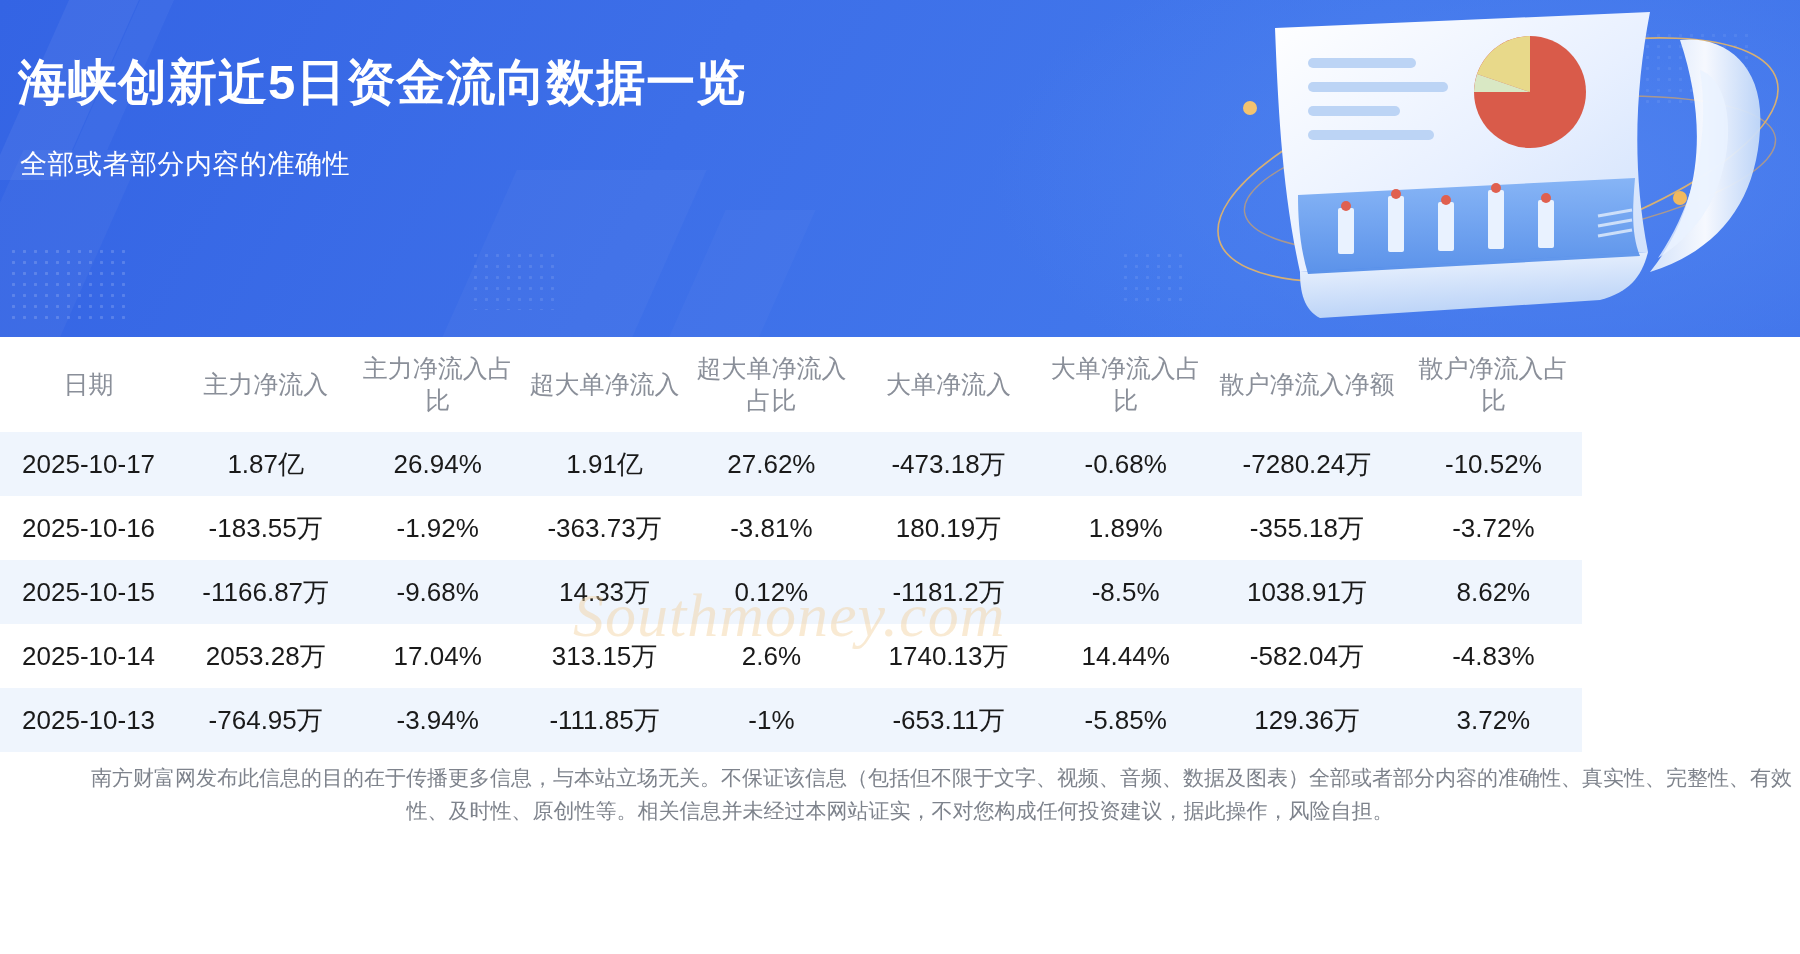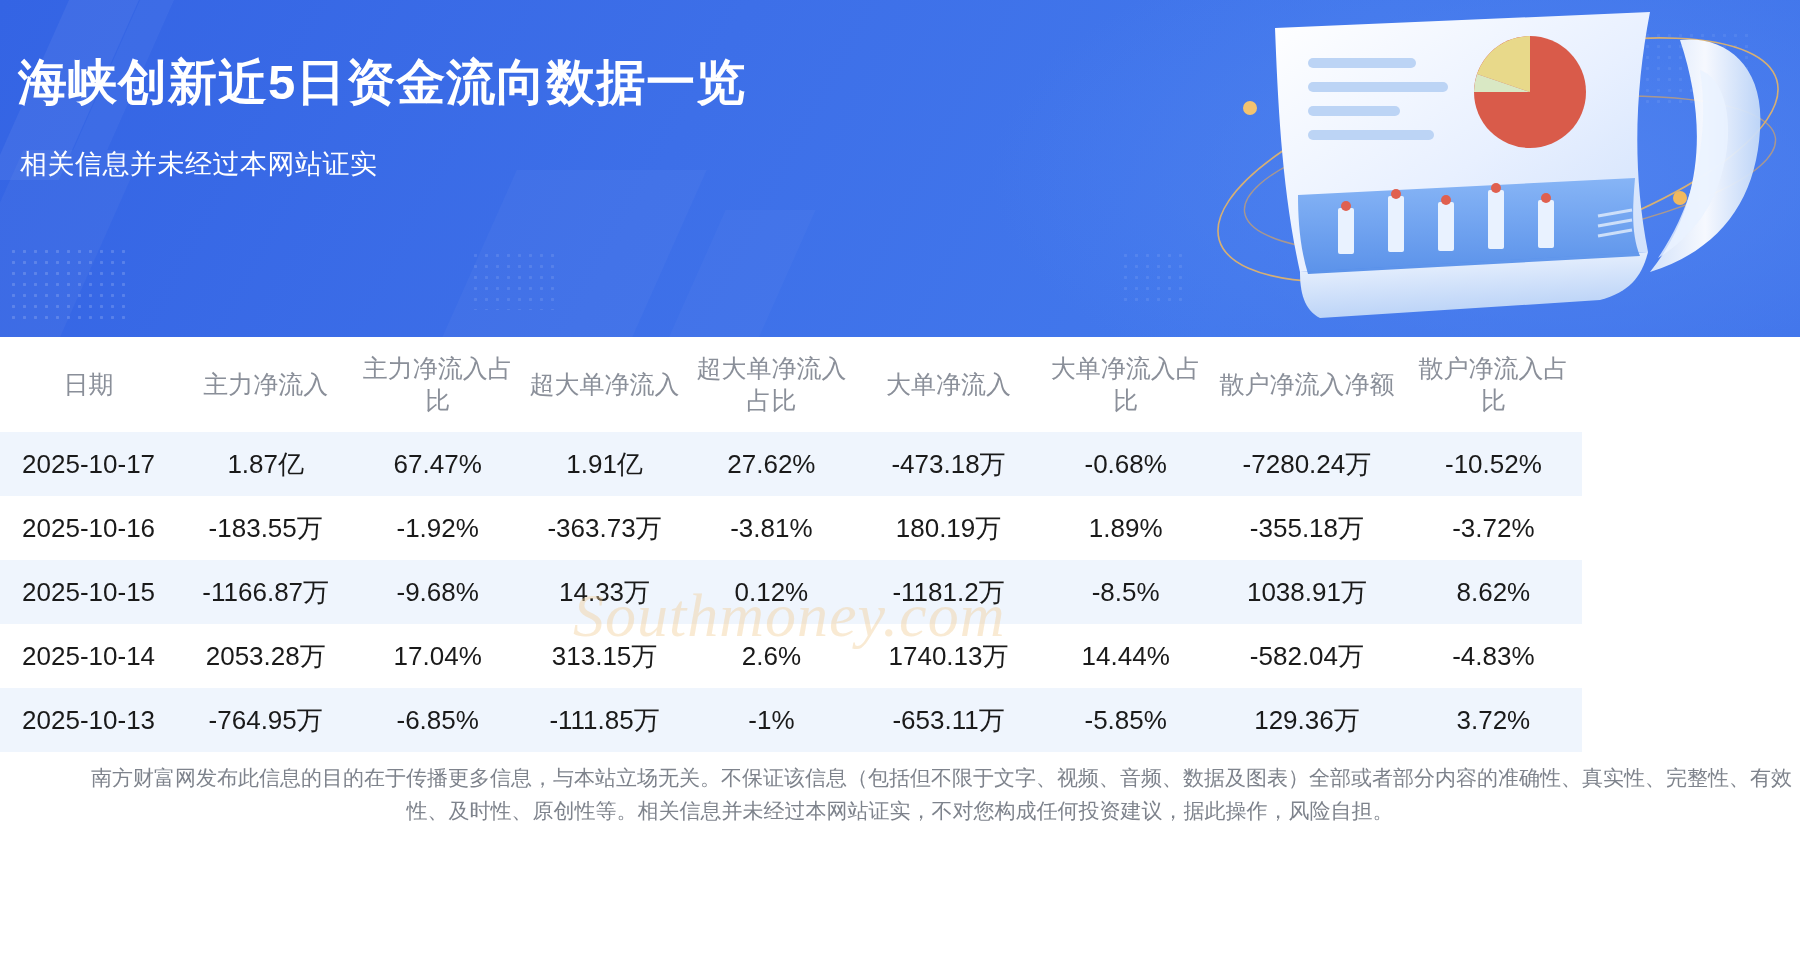--- a/index.html
+++ b/index.html
@@ -201,21 +201,21 @@
     <div class="hero-streak hs3"></div>
     <div class="hero-streak hs4"></div>
     <div class="hero-streak hs5"></div>
 
     <div class="dots dots-a"></div>
     <div class="dots dots-b"></div>
     <div class="dots dots-c"></div>
     <div class="dots dots-d"></div>
 
     <h1 class="hero-title">海峡创新近5日资金流向数据一览</h1>
-    <div class="hero-subtitle">相关信息并未经过本网站证实</div>
+    <div class="hero-subtitle">全部或者部分内容的准确性</div>
 
     <svg class="illus" viewBox="0 0 620 337">
       <defs>
         <linearGradient id="sheetG" x1="0" y1="0" x2="1" y2="1">
           <stop offset="0%" stop-color="#ffffff"></stop>
           <stop offset="55%" stop-color="#e8f0ff"></stop>
           <stop offset="100%" stop-color="#cfe0fb"></stop>
         </linearGradient>
         <linearGradient id="sheetG2" x1="0" y1="0" x2="0.3" y2="1">
           <stop offset="0%" stop-color="#f4f8ff"></stop>
@@ -310,21 +310,21 @@
           <th>大单净流入</th>
           <th>大单净流入占比</th>
           <th>散户净流入净额</th>
           <th>散户净流入占比</th>
         </tr>
       </thead>
       <tbody>
         <tr class="odd">
           <td>2025-10-17</td>
           <td>1.87亿</td>
-          <td>67.47%</td>
+          <td>26.94%</td>
           <td>1.91亿</td>
           <td>27.62%</td>
           <td>-473.18万</td>
           <td>-0.68%</td>
           <td>-7280.24万</td>
           <td>-10.52%</td>
         </tr>
         <tr class="even">
           <td>2025-10-16</td>
           <td>-183.55万</td>
@@ -354,21 +354,21 @@
           <td>313.15万</td>
           <td>2.6%</td>
           <td>1740.13万</td>
           <td>14.44%</td>
           <td>-582.04万</td>
           <td>-4.83%</td>
         </tr>
         <tr class="odd">
           <td>2025-10-13</td>
           <td>-764.95万</td>
-          <td>-6.85%</td>
+          <td>-3.94%</td>
           <td>-111.85万</td>
           <td>-1%</td>
           <td>-653.11万</td>
           <td>-5.85%</td>
           <td>129.36万</td>
           <td>3.72%</td>
         </tr>
       </tbody>
     </table>
   </div>

